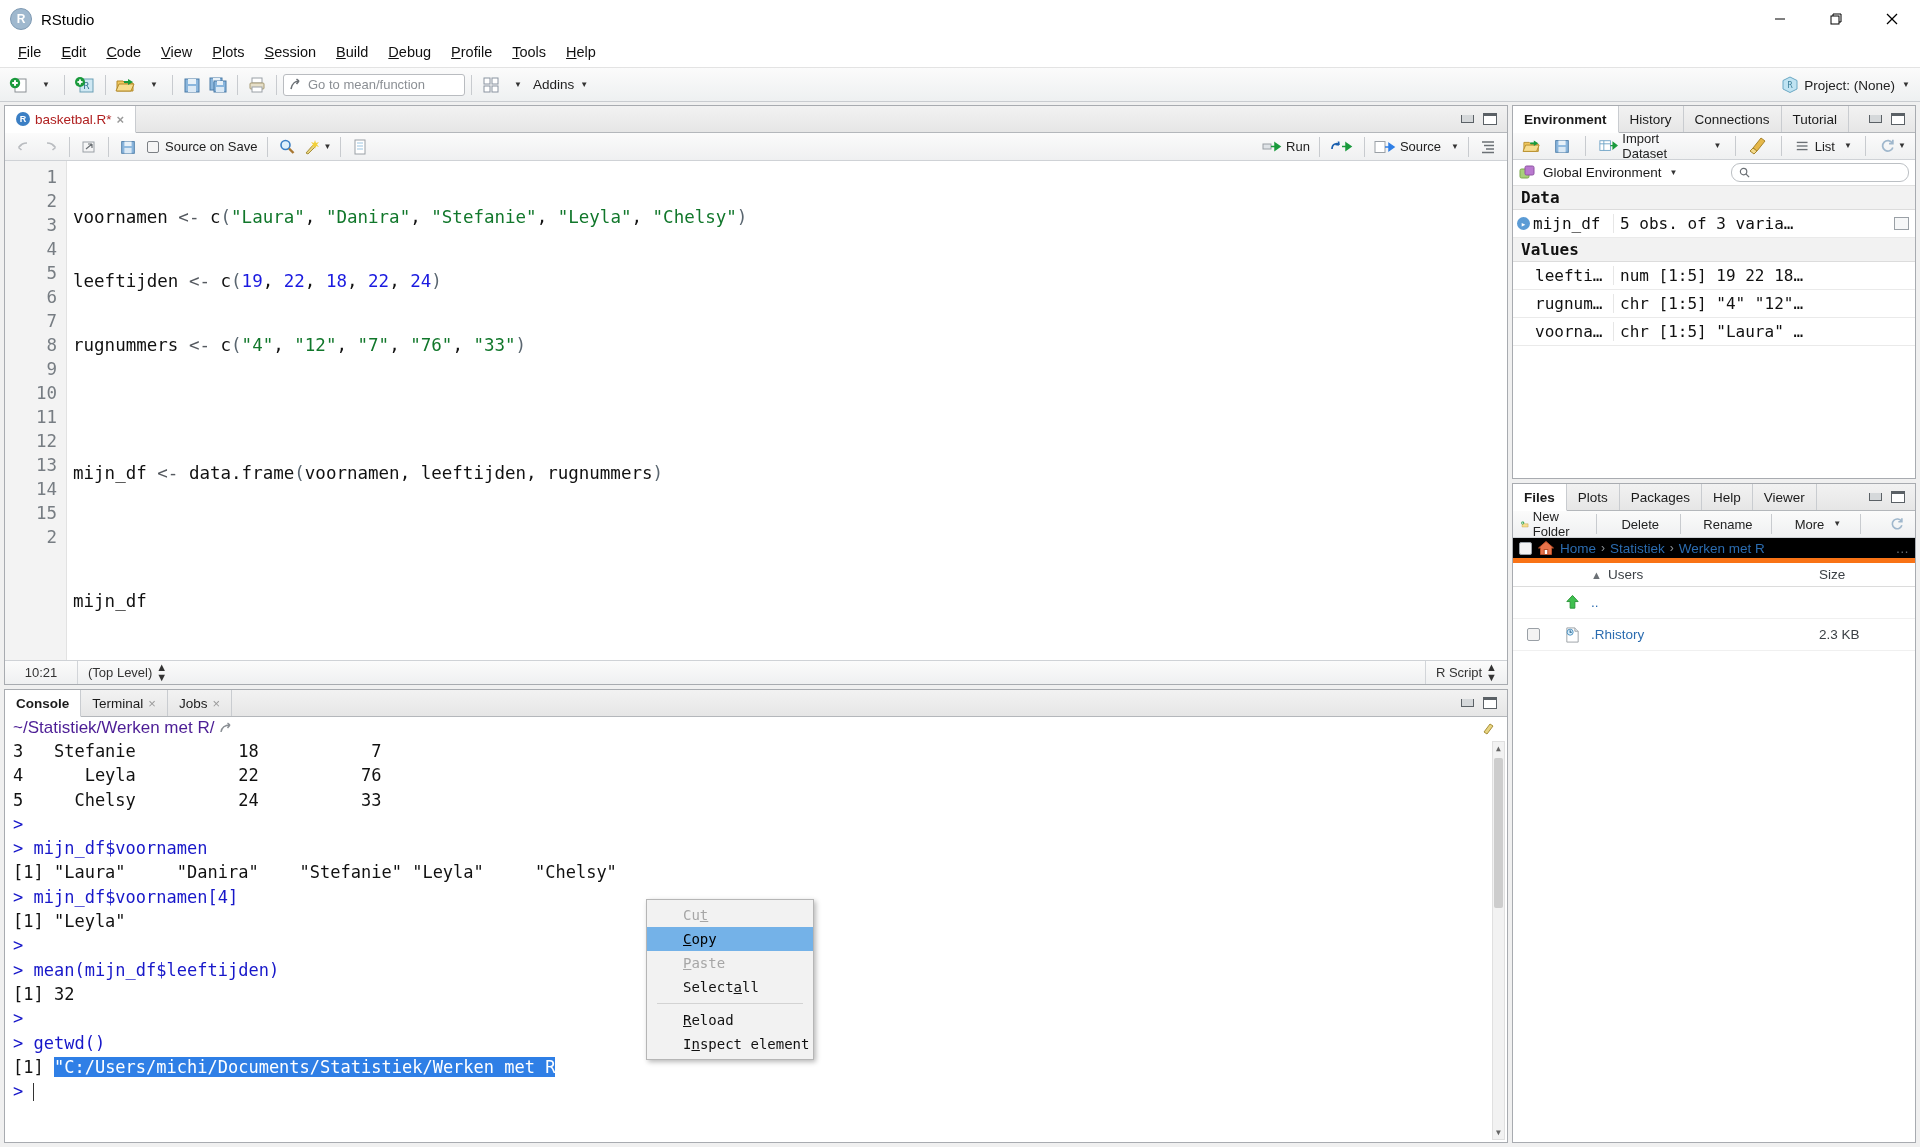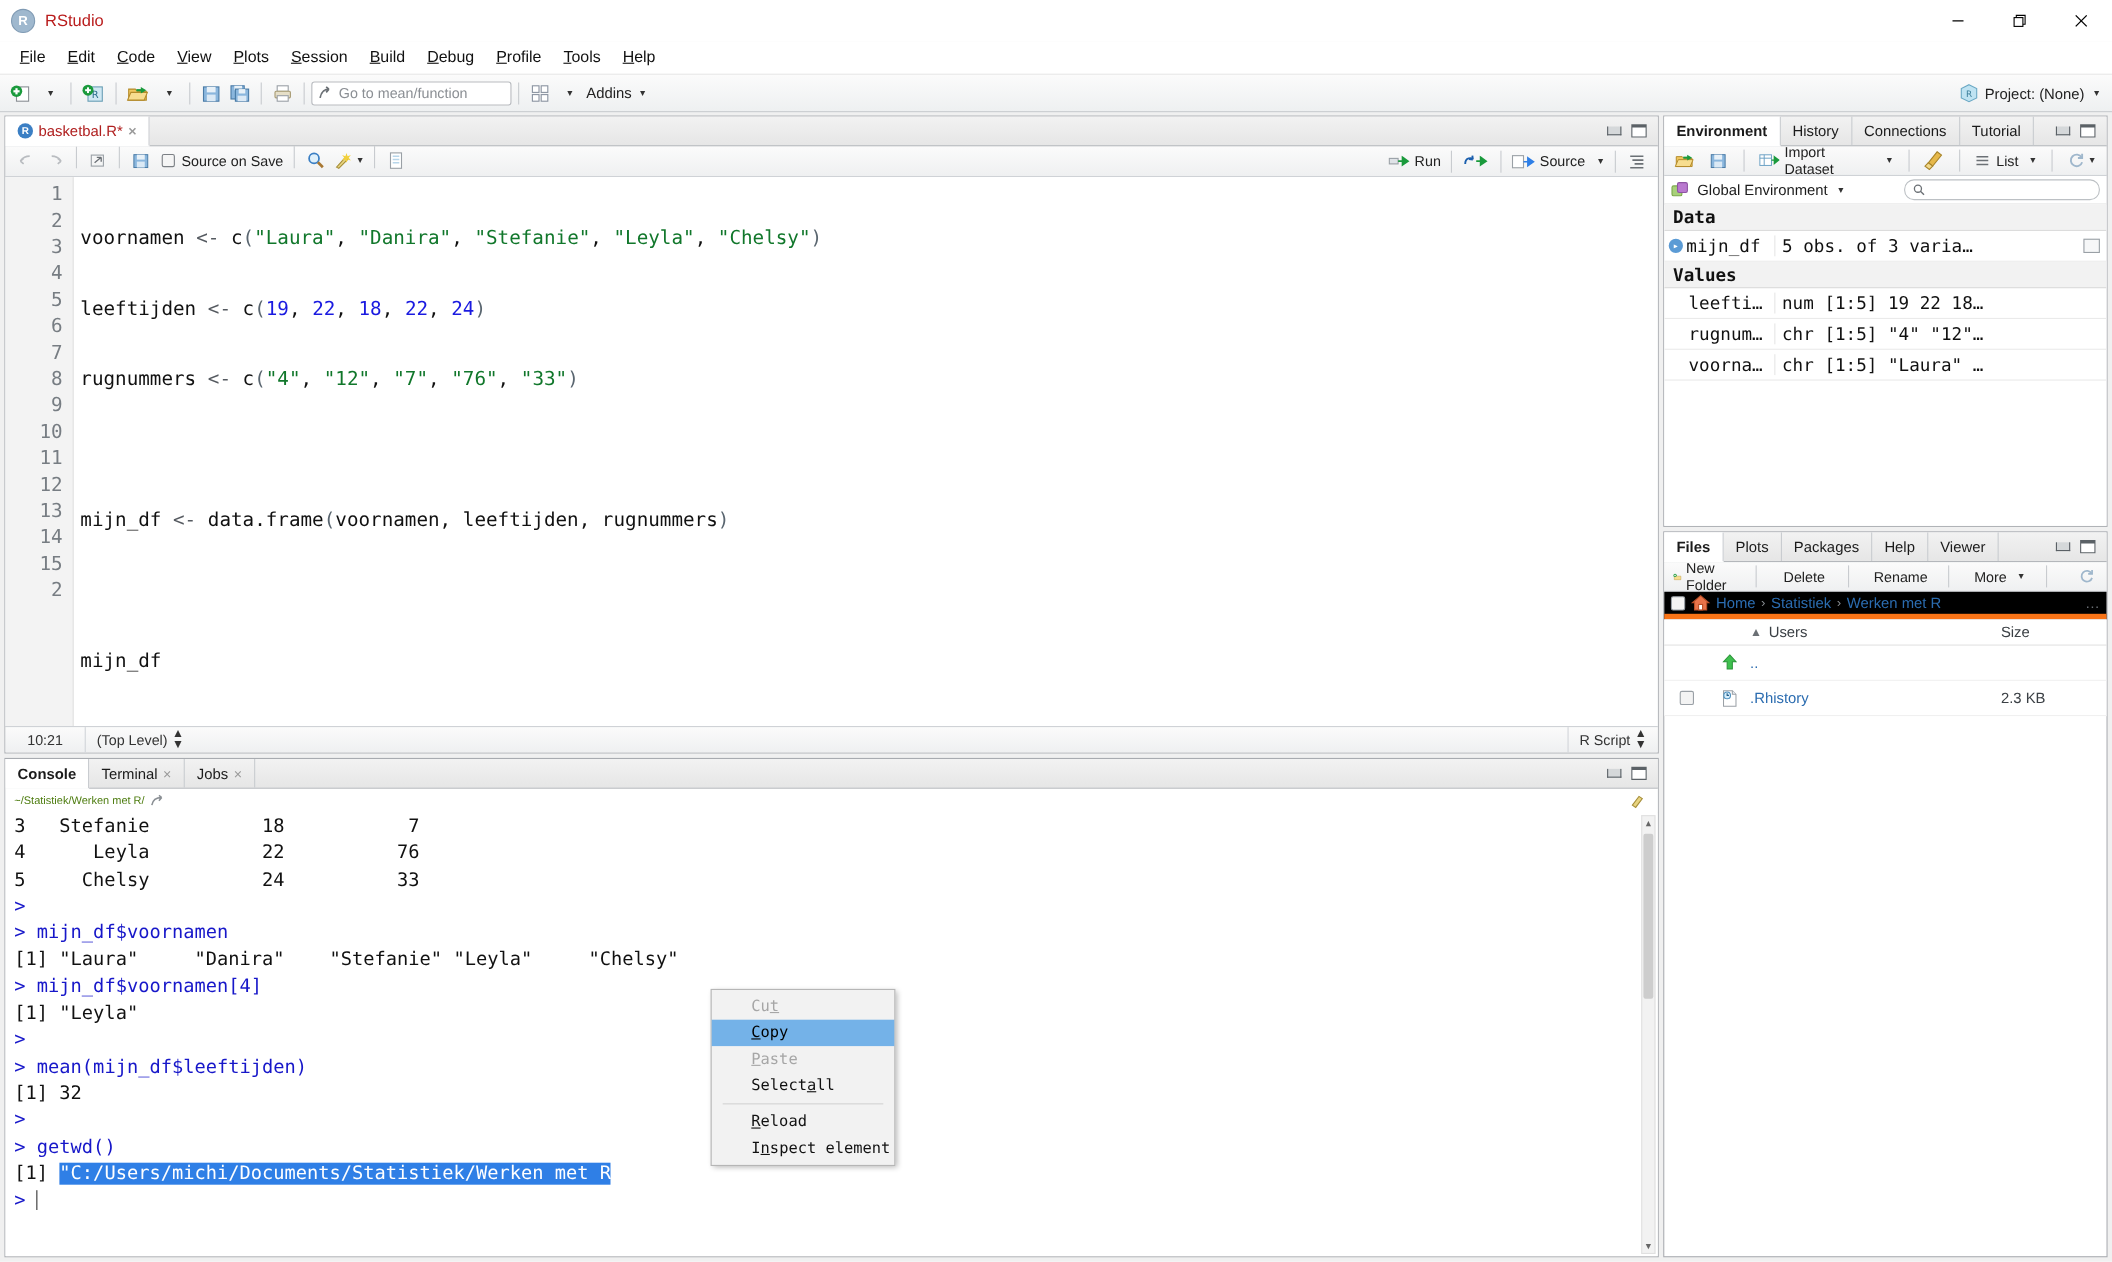--- a/index.html
+++ b/index.html
@@ -25,21 +25,21 @@
     position: relative;
   }
   .titlebar .app-icon {
     width: 22px; height: 22px; margin-left: 10px; margin-right: 9px;
     border-radius: 50%;
     background: #9fb8ce;
     border: 1px solid #7f9ab3;
     color: #ffffff; font-size: 12px; font-weight: bold;
     display: flex; align-items: center; justify-content: center;
   }
-  .titlebar .app-title { font-size: 15px; color: #b91c1c; }
+  .titlebar .app-title { font-size: 15px; color: #000000; }
   .winbtns { position: absolute; right: 0; top: 0; height: 38px; display: flex; }
   .winbtn {
     width: 56px; height: 38px;
     display: flex; align-items: center; justify-content: center;
     font-size: 15px; color: #000;
   }
 
   
   .menubar {
     height: 30px; flex: none;
@@ -132,21 +132,21 @@
     padding: 0 10px;
   }
   .mini-min { width: 13px; height: 8px; border: 1px solid #5b6166; border-top: none; background: #d5d8da; }
   .mini-max { width: 14px; height: 12px; border: 1px solid #5b6166; border-top-width: 3px; background: #fff; }
 
   
   .src-toolbar {
     height: 28px; flex: none;
     background: linear-gradient(#fbfbfb, #eff0f1);
     border-bottom: 1px solid #cfd2d6;
-    display: flex; padding: 0 6px;
+    display: flex; align-items: center; padding: 0 6px;
     font-size: 13px; color: #222;
   }
   .src-toolbar .right { margin-left: auto; display: flex; align-items: center; }
   .chk { width: 12px; height: 12px; border: 1px solid #7b7f84; background: #f5f5f5; border-radius: 2px; }
 
   
   .code-wrap { flex: 1; display: flex; min-height: 0; overflow: hidden; background: #fff; }
   .gutter {
     width: 62px; flex: none; background: #f3f3f3;
     border-right: 1px solid #e2e2e2;
@@ -177,21 +177,21 @@
   .src-status .cell { padding: 0 10px; height: 100%; display: flex; align-items: center; }
   .src-status .sep { width: 1px; height: 100%; background: #d2d5d9; }
   .src-status .right { margin-left: auto; display: flex; align-items: center; height: 100%; }
   .stepper { font-size: 11px; color: #333; margin-left: 4px; line-height: 0.9; }
 
   
   .console-head {
     height: 22px; flex: none; display: flex; align-items: center;
     padding: 0 8px; gap: 6px;
     background: #fff;
-    font-size: 10px; color: #4d7c0f;
+    font-size: 17px; color: #4c1d95;
   }
   .console-body {
     flex: 1; min-height: 0; overflow: hidden; position: relative;
     background: #fff;
     font-family: "DejaVu Sans Mono", monospace;
     font-size: 17px;
     padding-left: 8px;
     color: #111;
   }
   .console-body .cl { height: 24.3px; line-height: 24.3px; white-space: pre; }

